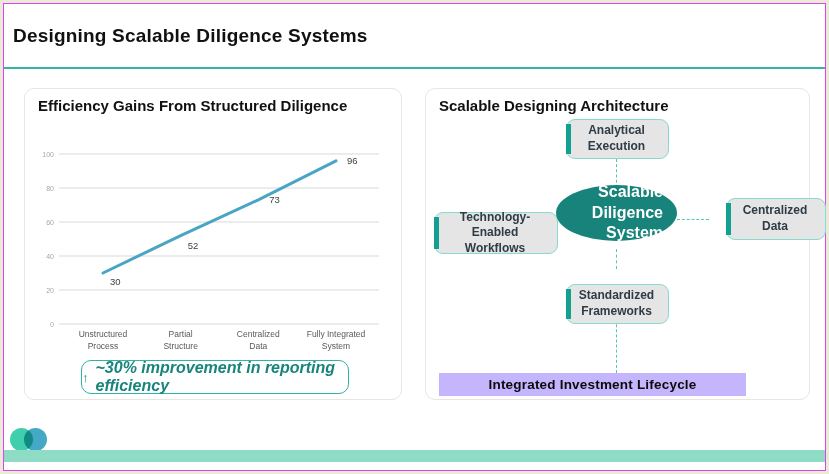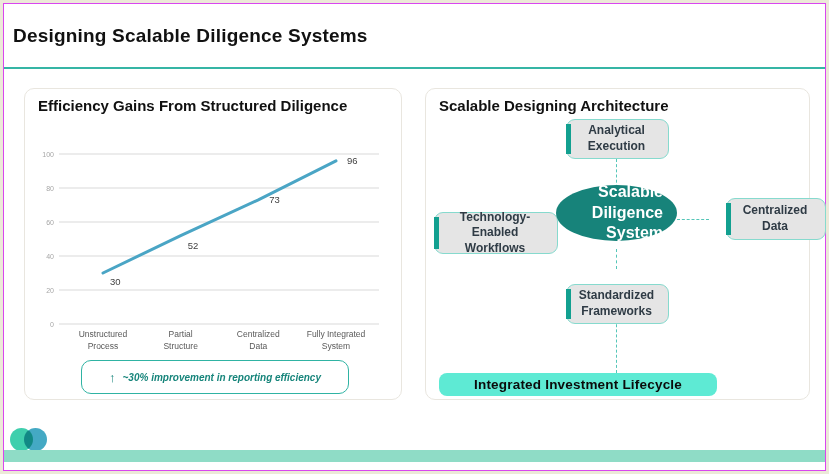--- a/index.html
+++ b/index.html
@@ -39,21 +39,21 @@
   .panel-right{left:421px;top:84px;width:383px;height:310px;}
   
   .chart-svg{position:absolute;left:0;top:40px;}
   .callout{
     position:absolute;left:56px;top:271px;width:266px;height:32px;
     border:1.4px solid #2fb3a3;border-radius:10px;
     display:flex;align-items:center;justify-content:center;gap:7px;
     color:#17857b;
   }
   .callout .arrow{font-size:13px;font-style:normal;}
-  .callout .txt{font-size:10px;font-style:italic;font-weight:600;}
+  .callout .txt{font-size:16px;font-style:italic;font-weight:600;}
   
   .node{
     position:absolute;background:#e5e5e5;
     border:1px solid #86dace;border-radius:9px;
     display:flex;align-items:center;justify-content:center;text-align:center;
     font-size:12px;font-weight:700;color:#2f3b45;line-height:1.3;
     padding:2px 12px 2px 10px;box-sizing:border-box;
   }
   .node::before{
     content:"";position:absolute;left:-1px;top:4px;bottom:4px;width:5px;
@@ -70,22 +70,22 @@
     color:#fff;font-size:16px;font-weight:700;line-height:1.3;padding:0 14px;box-sizing:border-box;
   }
   .conn-v{position:absolute;width:0;border-left:1px dashed #55c6b8;}
   .conn-h{position:absolute;height:0;border-top:1px dashed #55c6b8;}
   .cv1{left:190px;top:70px;height:34px;}
   .cv2{left:190px;top:160px;height:20px;}
   .cv3{left:190px;top:220px;height:64px;}
   .ch1{left:116px;top:130px;width:14px;}
   .ch2{left:251px;top:130px;width:32px;}
   .lifecycle-bar{
-    position:absolute;left:13px;top:284px;width:278px;height:23px;
-    background:#5eead4;border-radius:8px;
+    position:absolute;left:13px;top:284px;width:307px;height:23px;
+    background:#c4b5fd;border-radius:0;
     display:flex;align-items:center;justify-content:center;
     font-size:13.5px;font-weight:700;color:#0b0b0b;letter-spacing:0.2px;
   }
   
   .footer{
     position:absolute;right:32px;top:408px;
     font-size:13.5px;color:#1a1a1a;
   }
   .footer .prefix{margin-right:4px;}
   .footer .link{font-weight:700;}

